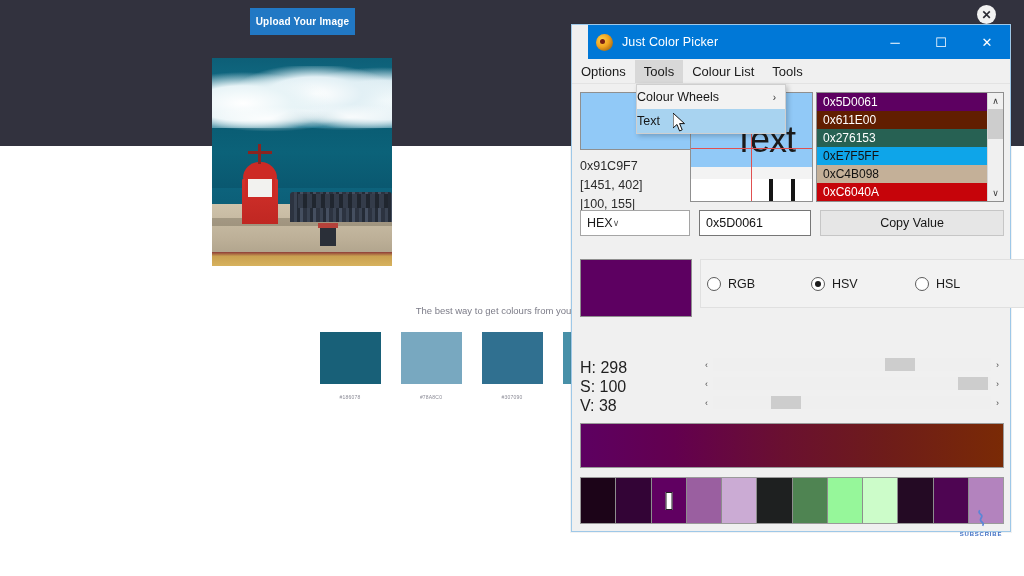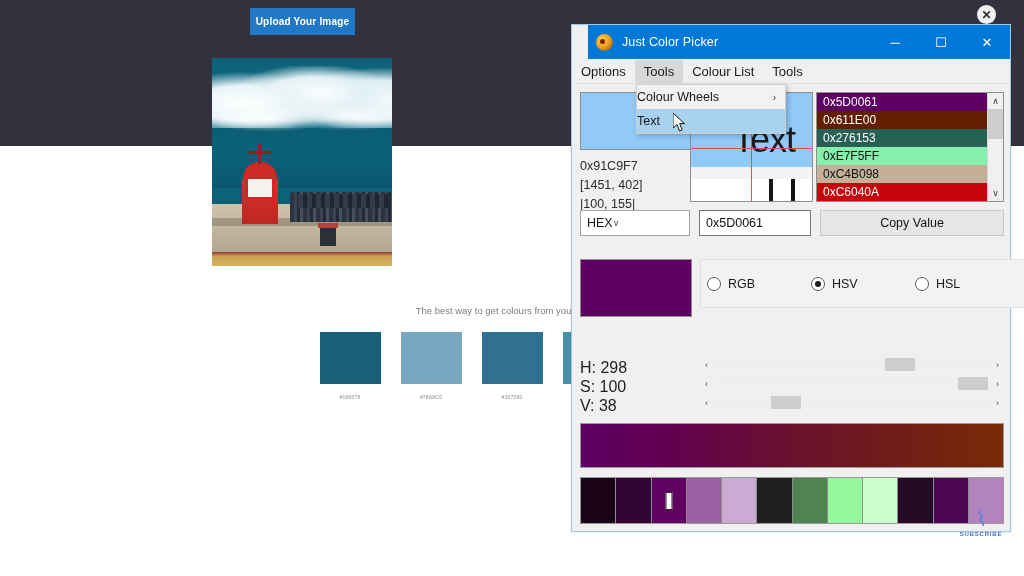--- a/index.html
+++ b/index.html
@@ -394,21 +394,21 @@
         <div class="list-items">
           <div class="list-row" style="background:#5D0061;color:#ffffff">
             <span>0x5D0061</span>
           </div>
           <div class="list-row" style="background:#611E00;color:#ffffff">
             <span>0x611E00</span>
           </div>
           <div class="list-row" style="background:#276153;color:#ffffff">
             <span>0x276153</span>
           </div>
-          <div class="list-row" style="background:#86efac;color:#111111">
+          <div class="list-row" style="background:#0ea5e9;color:#111111">
             <span>0xE7F5FF</span>
           </div>
           <div class="list-row" style="background:#C4B098;color:#111111">
             <span>0xC4B098</span>
           </div>
           <div class="list-row" style="background:#C6040A;color:#ffffff">
             <span>0xC6040A</span>
           </div>
         </div>
         <div class="list-scroll">

